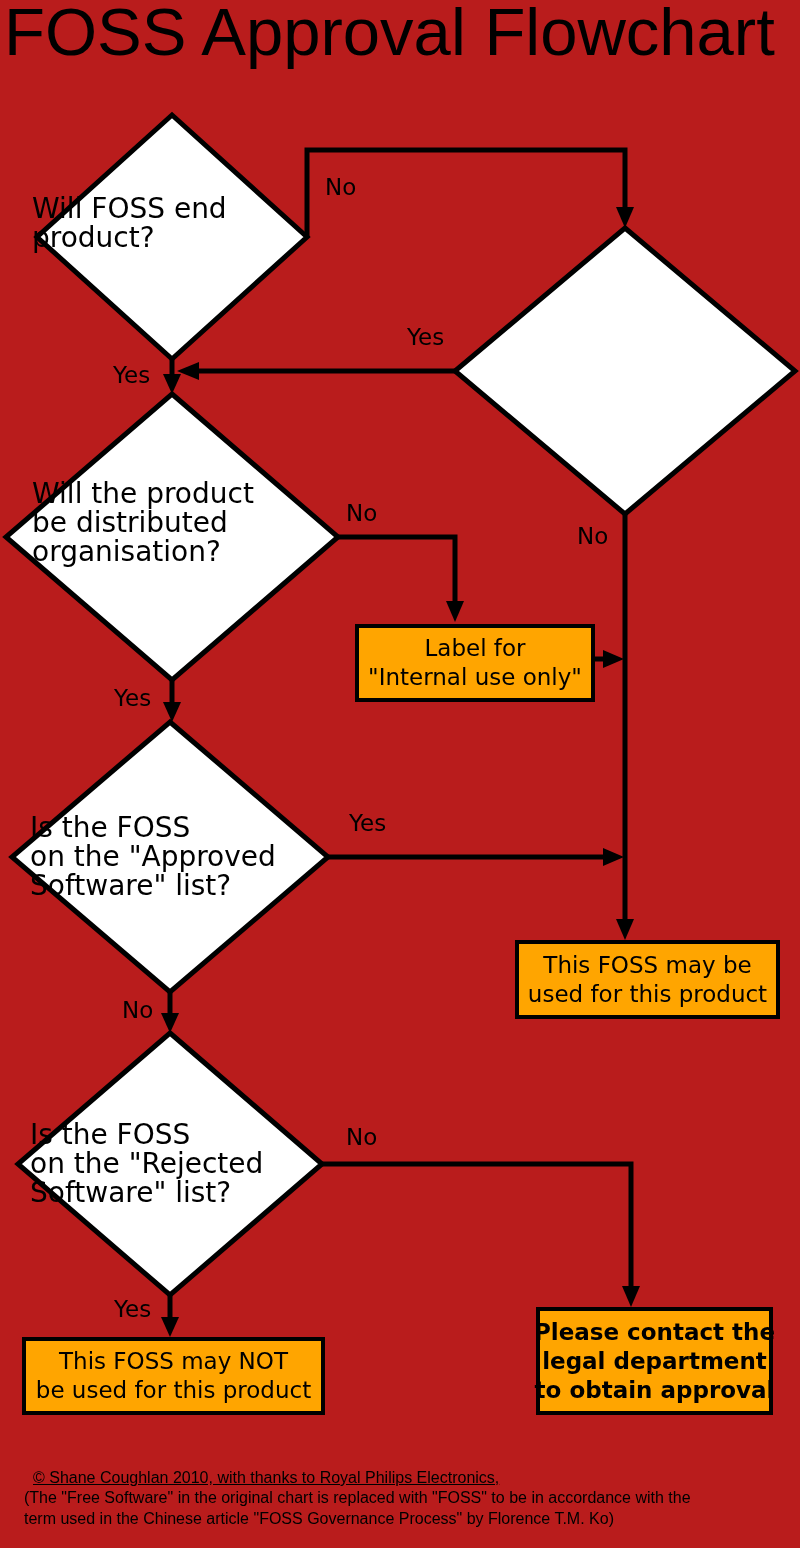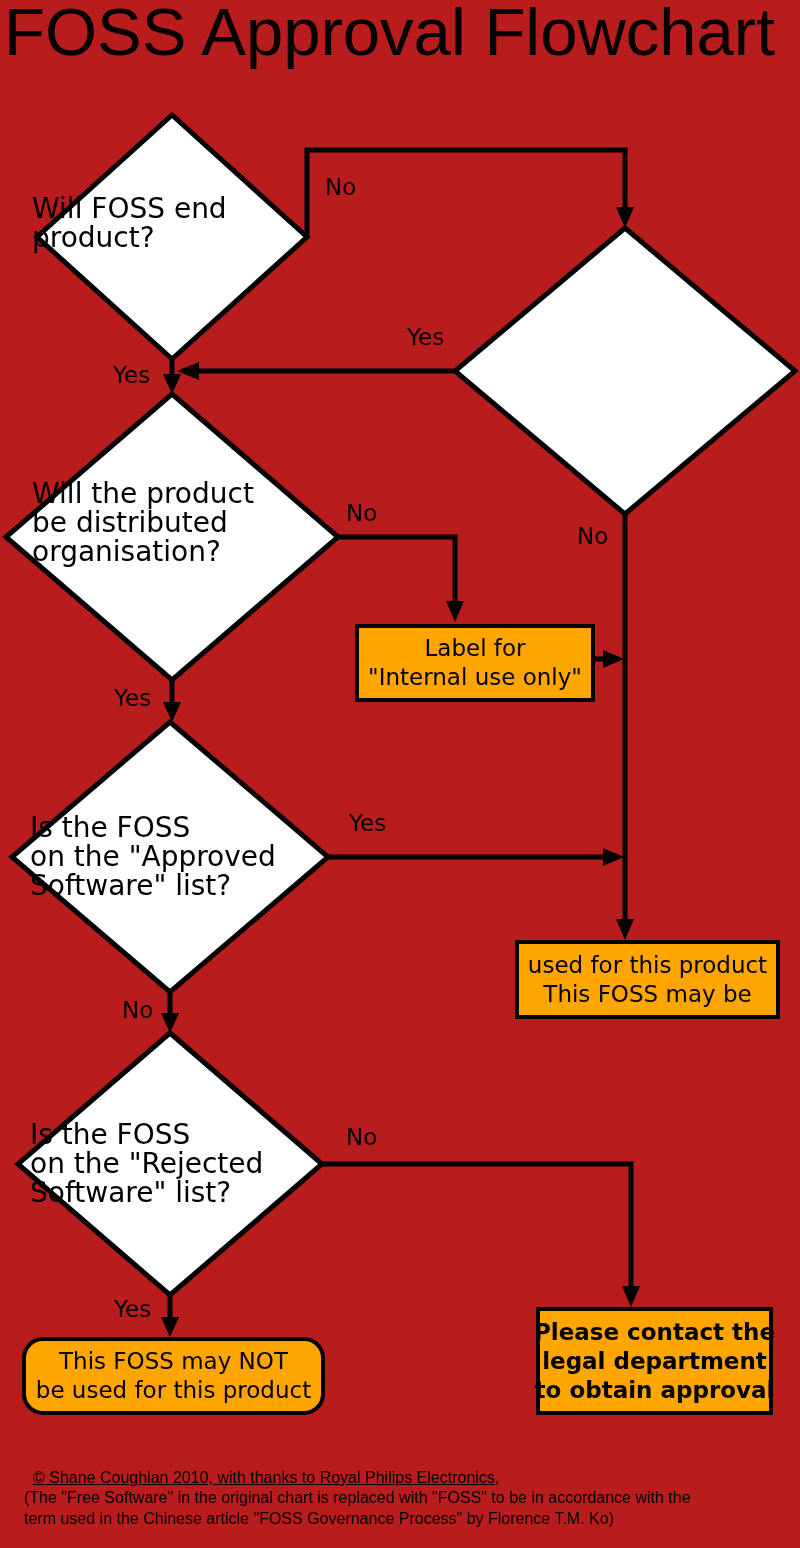--- a/index.html
+++ b/index.html
@@ -130,24 +130,24 @@
     <div>Is the FOSS</div>
     <div>on the "Rejected</div>
     <div>Software" list?</div>
   </div>
 
   <div class="result-box" style="left:335px; top:624px; width:240px; height:78px;margin-left:20px;">
     <div>Label for</div>
     <div>"Internal use only"</div>
   </div>
   <div class="result-box" style="left:515px; top:940px; width:265px; height:79px;">
+    <div>This FOSS may be</div>
     <div>used for this product</div>
-    <div>This FOSS may be</div>
   </div>
-  <div class="result-box" style="left:22px; top:1337px; width:303px; height:78px;border-radius:21px;">
+  <div class="result-box" style="left:22px; top:1337px; width:303px; height:78px;">
     <div>This FOSS may NOT</div>
     <div>be used for this product</div>
   </div>
   <div class="result-box" style="left:536px; top:1307px; width:237px; height:108px;font-weight:bold;">
     <div>Please contact the</div>
     <div>legal department</div>
     <div>to obtain approval</div>
   </div>
 
   <div class="flow-label" style="left:325px; top:174px;">No</div>

